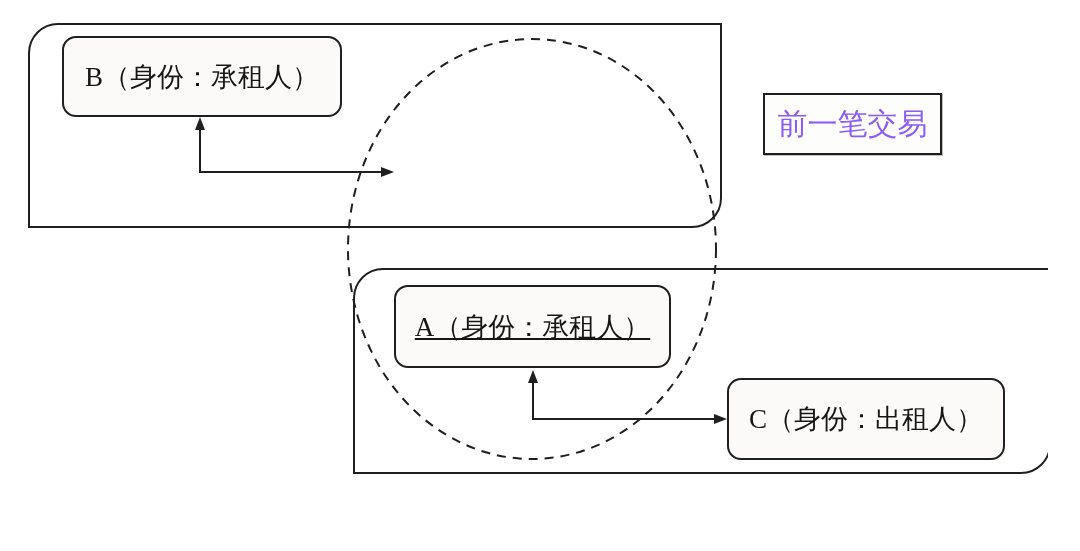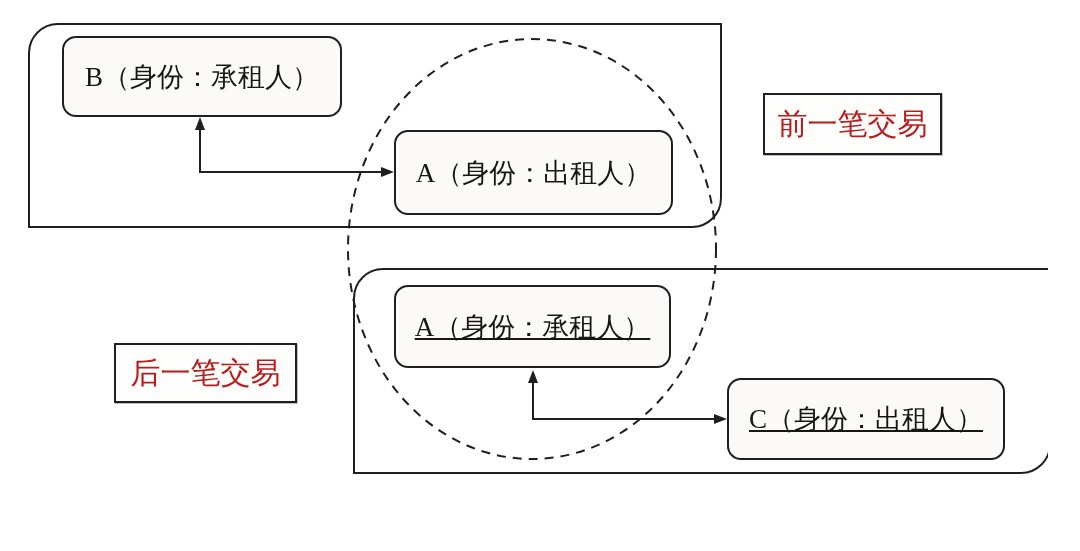--- a/index.html
+++ b/index.html
@@ -19,27 +19,27 @@
   .node {
     position:absolute; box-sizing:border-box;
     border:2px solid var(--line,#1f1f1f); border-radius:14px;
     background:var(--node_fill,#fbfaf8);
     display:flex; align-items:center; justify-content:center;
     font-size:27px; color:#161616; white-space:nowrap;
   }
   #node-b        { left:62px;  top:36px;  width:280px; height:81px; }
   #node-a-top    { left:394px; top:130px; width:279px; height:85px; }
   #node-a-bottom { left:394px; top:285px; width:277px; height:83px;text-decoration:underline; }
-  #node-c        { left:727px; top:378px; width:278px; height:82px;text-decoration:underline; }
+  #node-c        { left:727px; top:378px; width:278px; height:82px; }
 
   .side-label {
     position:absolute; box-sizing:border-box;
     border:2px solid var(--line,#1f1f1f); background:#fdfdfc;
     display:flex; align-items:center; justify-content:center;
-    font-size:30px; color:#b91c1c; white-space:nowrap;
+    font-size:30px; color:#8b5cf6; white-space:nowrap;
     box-shadow:1px 1px 0 rgba(0,0,0,0.25);
   }
   #label-prev { left:763px; top:93px;  width:179px; height:62px; }
   #label-next { left:114px; top:343px; width:183px; height:60px; }
 
   .seg { position:absolute; background:var(--line,#1f1f1f); }
   .head-up {
     position:absolute; width:0; height:0;
     border-left:5px solid transparent; border-right:5px solid transparent;
     border-bottom:13px solid var(--line,#1f1f1f);
@@ -81,24 +81,22 @@
 
   <div>
     <div class="head-up" style="left:528px; top:370px;"></div>
     <div class="seg" style="left:532px; top:382px; width:2px; height:38px;"></div>
     <div class="seg" style="left:532px; top:418px; width:182px; height:2px;"></div>
     <div class="head-right" style="left:714px; top:414px;"></div>
   </div>
 
   <div class="node" id="node-b">B（身份：承租人）</div>
 
-  <div class="node" id="node-a-top">A（身份：出租人）</div>
 
   <div class="node" id="node-a-bottom">A（身份：承租人）</div>
 
   <div class="node" id="node-c">C（身份：出租人）</div>
 
   <div class="side-label" id="label-prev">前一笔交易</div>
 
-  <div class="side-label" id="label-next">后一笔交易</div>
 
 
 </div>
 
 </body></html>

